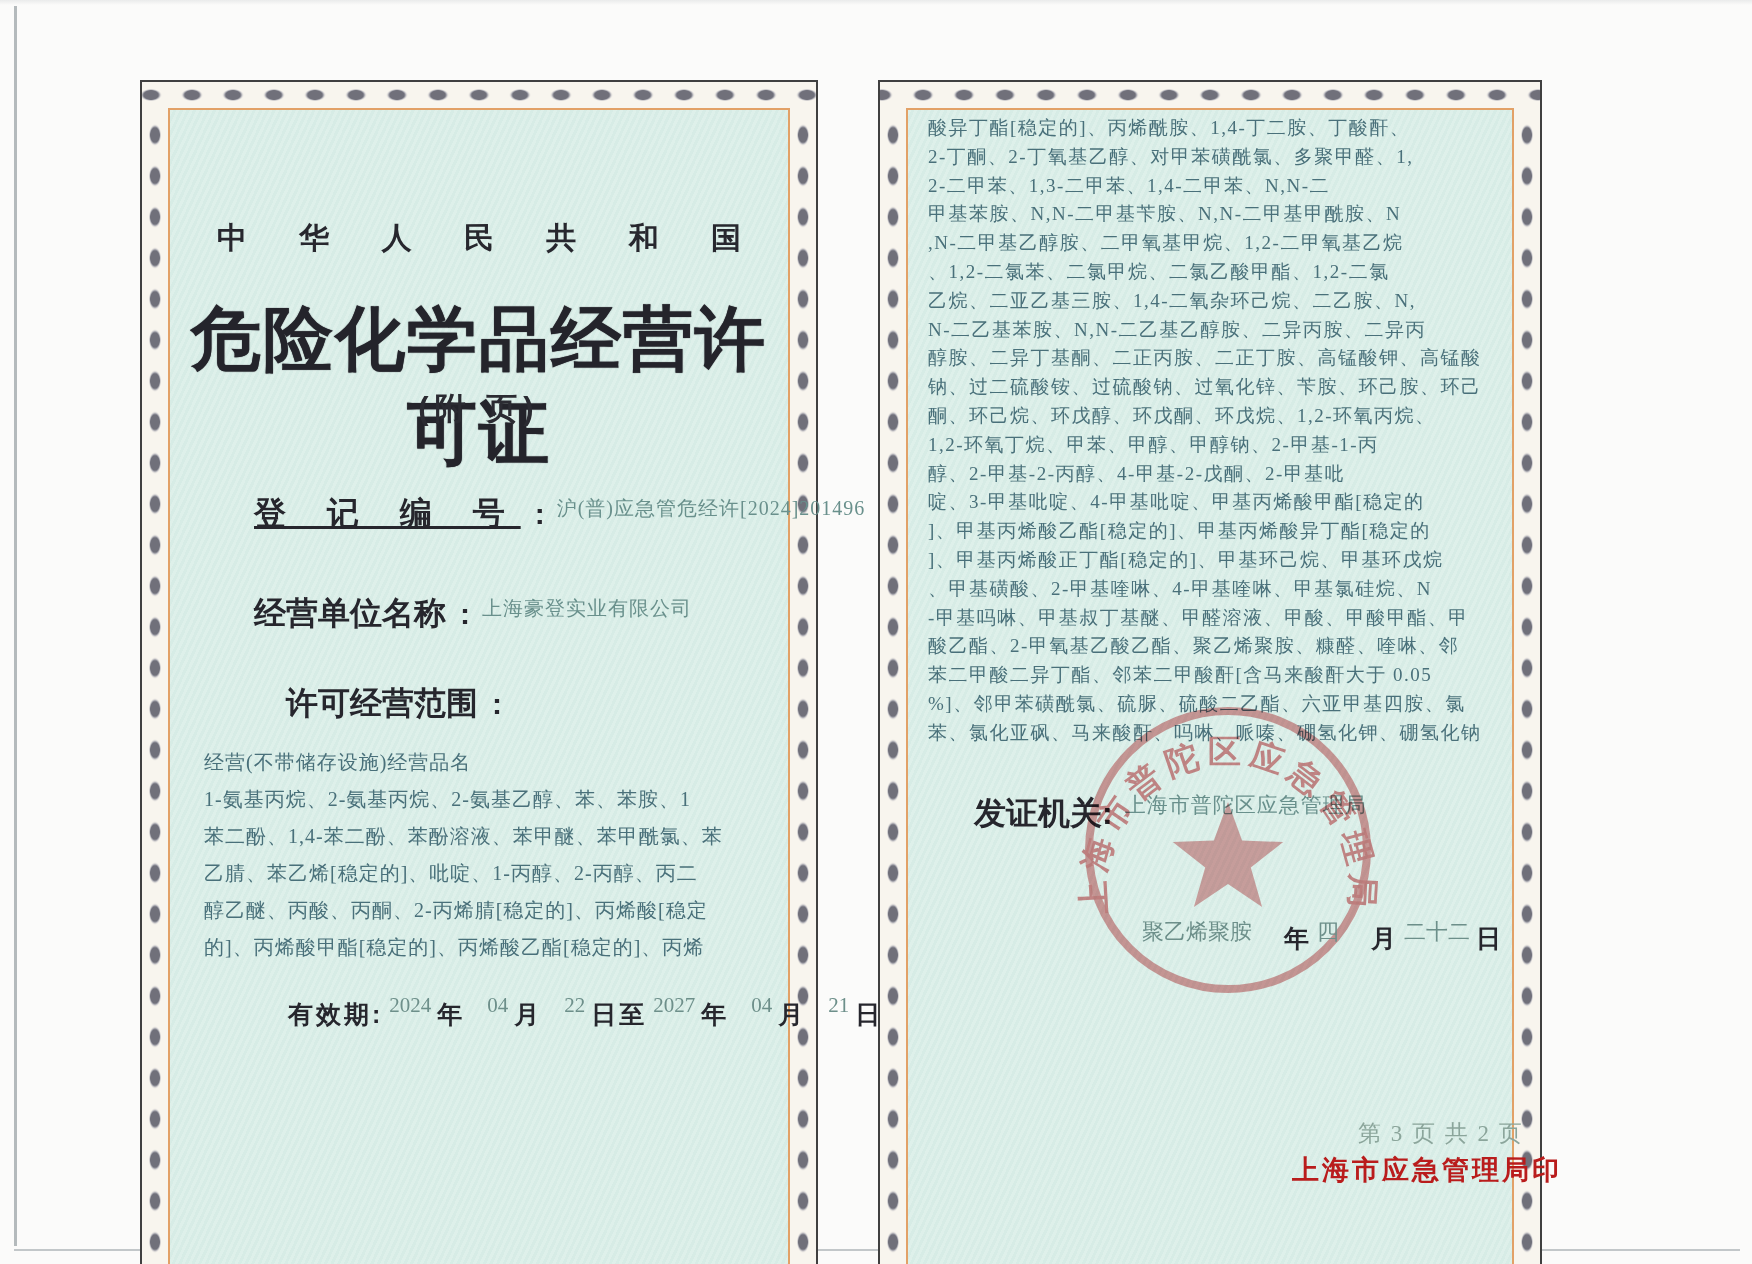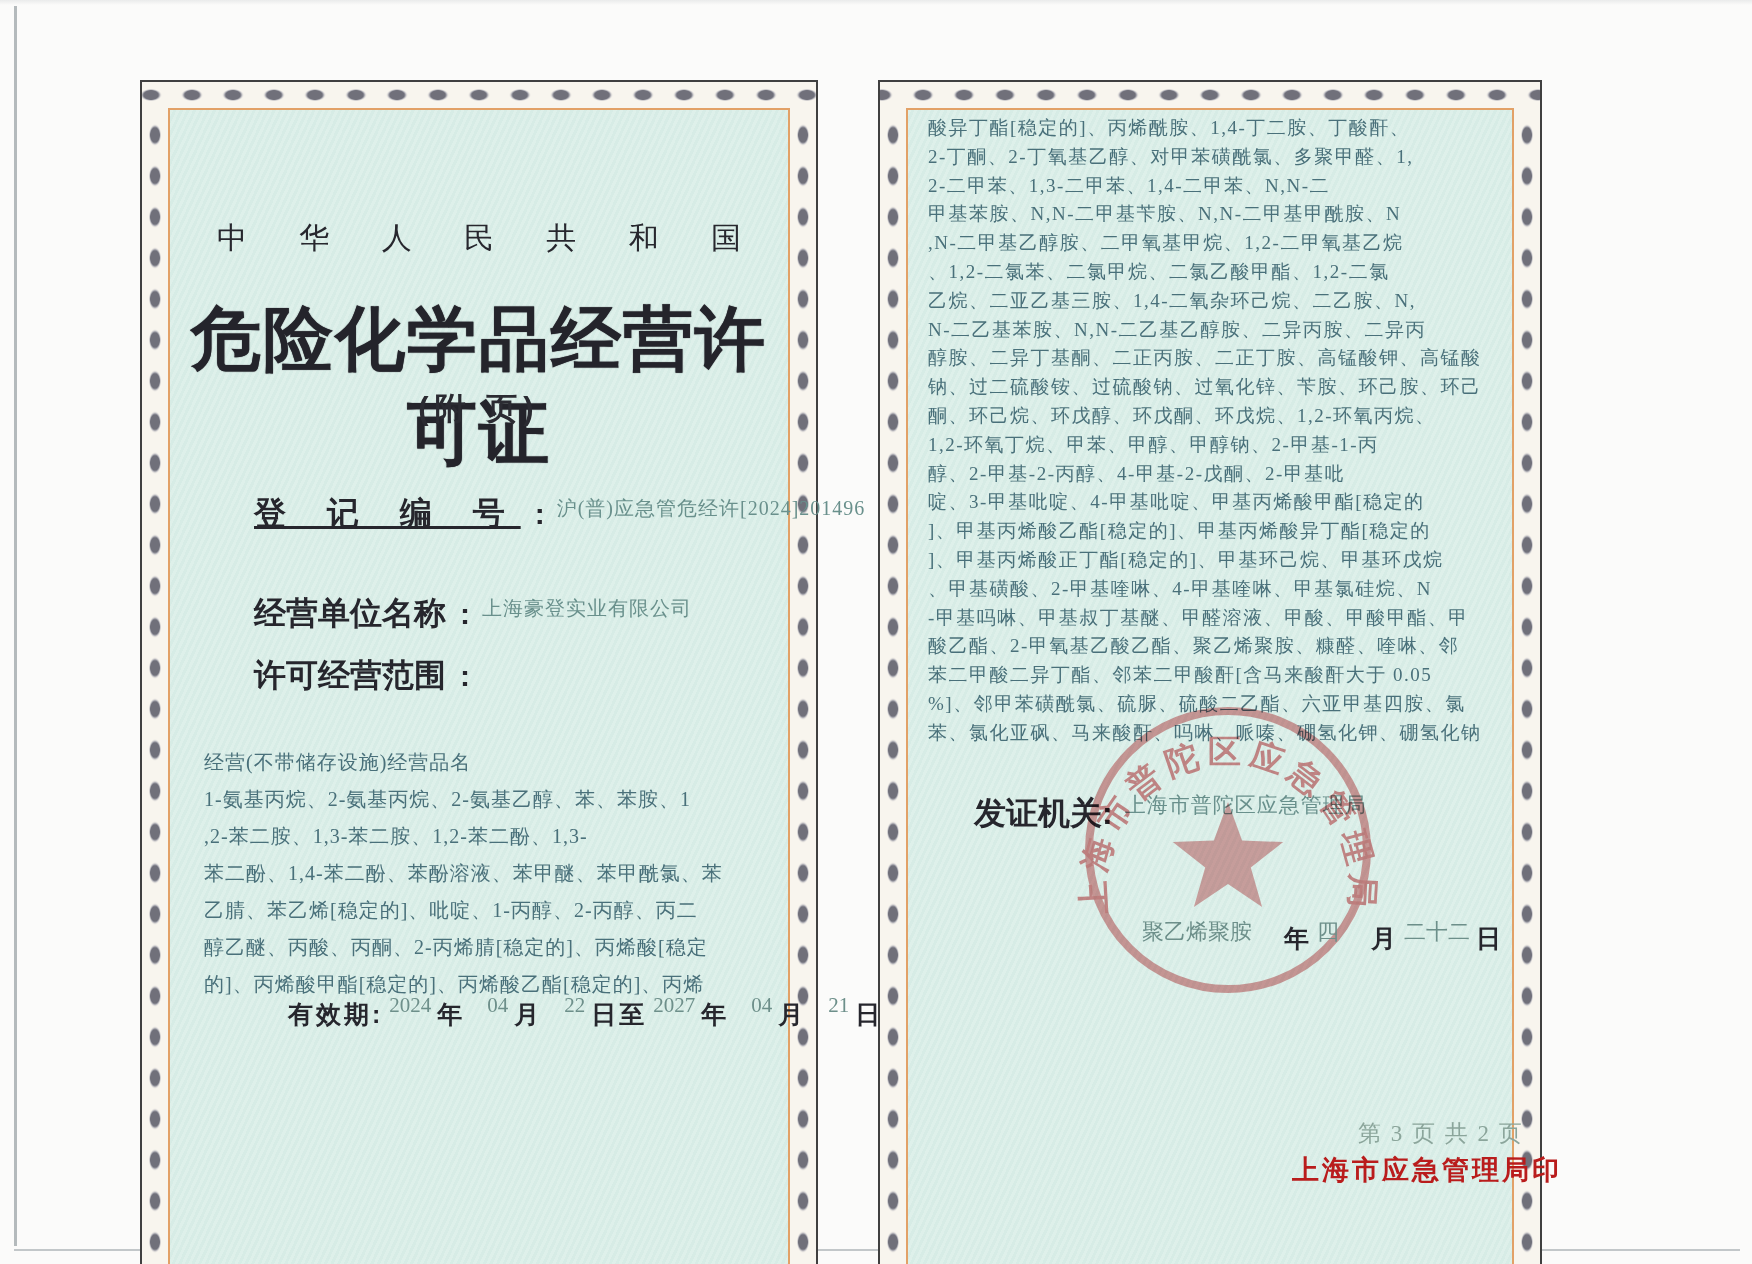--- a/index.html
+++ b/index.html
@@ -36,28 +36,28 @@
   .inner{
     position:absolute;inset:26px;border:2px solid #e2a167;
     background:
       repeating-linear-gradient(115deg, rgba(255,255,255,.06) 0 3px, rgba(120,180,170,.05) 3px 6px),
       #dcefe9;
     overflow:visible;
   }
 
   
   .h-nation{position:absolute;left:0;right:0;top:108px;text-align:center;
-    font-size:30px;font-weight:normal;letter-spacing:22px;text-indent:22px;color:#27272e;}
+    font-size:30px;font-weight:bold;letter-spacing:22px;text-indent:22px;color:#27272e;}
   .h-title{position:absolute;left:0;right:0;top:155px;text-align:center;
     font-size:70px;font-weight:900;letter-spacing:2px;color:#24242b;
     text-shadow:0 0 1px #24242b;margin-top:28px;}
   .h-sub{position:absolute;left:0;right:0;top:278px;text-align:center;
     font-size:31px;font-weight:bold;letter-spacing:6px;color:#2b2b32;}
   .field-row{position:absolute;left:84px;white-space:nowrap;}
-  .row-regno{top:382px;} .row-company{top:482px;} .row-scope{top:544px;}
+  .row-regno{top:382px;} .row-company{top:482px;} .row-scope{top:572px;margin-left:32px;}
   .f-label{font-size:32px;font-weight:bold;color:#26262d;}
   .ls-wide{letter-spacing:16px;text-decoration:underline;}
   .f-colon{font-size:30px;font-weight:bold;color:#26262d;margin-left:14px;}
   .f-value{font-size:20px;color:#69908c;position:relative;top:-9px;margin-left:12px;
     font-family:"Liberation Serif",serif;letter-spacing:1px;}
   .body{position:absolute;left:34px;top:634px;width:600px;
     font-family:"Liberation Serif",serif;font-size:20px;line-height:37px;
     letter-spacing:1px;color:#49707a;}
   .body div{white-space:nowrap;}
   .validity{position:absolute;left:118px;top:888px;white-space:nowrap;}
@@ -116,21 +116,20 @@
       <span class="f-label">经营单位名称</span><span class="f-colon">:</span><span class="f-value">上海豪登实业有限公司</span>
     </div>
 
     <div class="field-row row-scope">
       <span class="f-label">许可经营范围</span><span class="f-colon">:</span>
     </div>
 
     <div class="body">
       <div>经营(不带储存设施)经营品名</div>
       <div>1-氨基丙烷、2-氨基丙烷、2-氨基乙醇、苯、苯胺、1</div>
-      <div>,2-苯二胺、1,3-苯二胺、1,2-苯二酚、1,3-</div>
       <div>苯二酚、1,4-苯二酚、苯酚溶液、苯甲醚、苯甲酰氯、苯</div>
       <div>乙腈、苯乙烯[稳定的]、吡啶、1-丙醇、2-丙醇、丙二</div>
       <div>醇乙醚、丙酸、丙酮、2-丙烯腈[稳定的]、丙烯酸[稳定</div>
       <div>的]、丙烯酸甲酯[稳定的]、丙烯酸乙酯[稳定的]、丙烯</div>
     </div>
 
     <div class="validity">
       <span class="tok-unit">有效期:</span><span class="tok-val">2024</span><span class="tok-unit">年</span><span class="gap"></span><span class="tok-val">04</span><span class="tok-unit">月</span><span class="gap"></span><span class="tok-val">22</span><span class="tok-unit">日至</span><span class="tok-val">2027</span><span class="tok-unit">年</span><span class="gap"></span><span class="tok-val">04</span><span class="tok-unit">月</span><span class="gap"></span><span class="tok-val">21</span><span class="tok-unit">日</span>
     </div>
 

